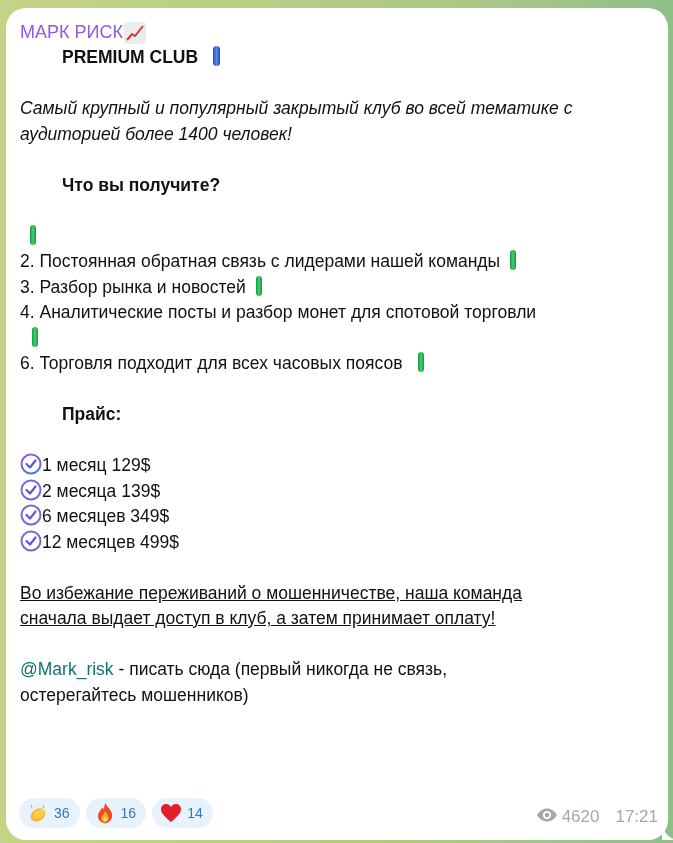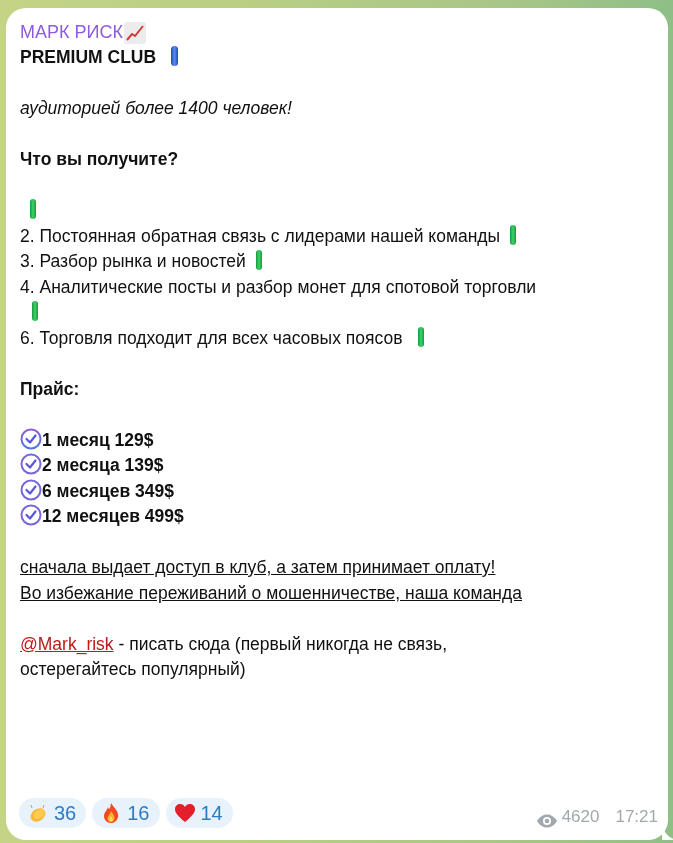--- a/index.html
+++ b/index.html
@@ -50,21 +50,21 @@
     color: #111111;
     white-space: nowrap;
   }
   .author {
     color: #8e5ce0;
     font-size: 18px;
     line-height: 25px;
     display: flex;
     align-items: center;
   }
-  .bold { font-weight: bold; }
+  .bold { font-weight: bold; margin-left: 42px; }
   .italic { font-style: italic; }
   .gap { height: 25.5px; }
   .chart-emoji {
     display: inline-block;
     width: 22px;
     height: 22px;
     background: #ececec;
     border-radius: 3px;
     margin-left: 1px;
     vertical-align: middle;
@@ -84,58 +84,58 @@
   .pill.blue { background: linear-gradient(90deg, #1e46b8, #5a8cf0 50%, #1e46b8); width: 7px; }
   .pill.green { background: linear-gradient(90deg, #139a3a, #3dd36a 50%, #139a3a); }
   .check {
     display: inline-block;
     width: 22px;
     height: 22px;
     vertical-align: middle;
     position: relative;
     top: -2px;
   }
-  .price-line { font-weight: bold; }
+  .price-line { font-weight: normal; }
   .underline { text-decoration: underline; }
-  .mention { color: #b91c1c; text-decoration: underline; }
+  .mention { color: #0f766e; }
   .reactions {
     position: absolute;
     left: 13px;
     bottom: 12px;
     display: flex;
     gap: 6px;
   }
   .reaction {
     display: flex;
     align-items: center;
     background: #e8f2fc;
     border-radius: 16px;
     height: 30px;
     padding: 0 10px 0 8px;
-    font-size: 20px;
+    font-size: 14px;
     color: #2a7bc9;
     cursor: pointer;
   }
   .reaction .emo {
     width: 22px;
     height: 22px;
     margin-right: 5px;
     display: inline-block;
   }
   .meta {
     position: absolute;
     right: 10px;
     bottom: 13px;
     display: flex;
-    align-items: flex-end;
+    align-items: flex-start;
     color: #a1a8ae;
     font-size: 17px;
   }
   .meta .eye { width: 22px; height: 14px; margin-right: 4px; }
-  .meta .time { margin-left: 16px; margin-top: 39px; }
+  .meta .time { margin-left: 16px; }
 </style>
 </head>
 <body>
 
 <div class="bg-pattern"></div>
 
 <div class="bubble">
 
   <div class="author">
     <span>МАРК РИСК</span>
@@ -145,20 +145,21 @@
         </svg>
     </span>
   </div>
   <div class="line bold">
     <span>PREMIUM CLUB</span>
     <span class="pill blue"></span>
   </div>
 
   <div class="gap"></div>
 
+  <div class="line italic">Самый крупный и популярный закрытый клуб во всей тематике с</div>
   <div class="line italic">аудиторией более 1400 человек!</div>
 
   <div class="gap"></div>
 
   <div class="line bold">Что вы получите?</div>
 
   <div class="gap"></div>
 
   <div class="line">
     <span class="pill green"></span>
@@ -219,29 +220,29 @@
     <span class="check">
       <svg width="22" height="22" viewBox="0 0 22 22">
           <circle cx="11" cy="11" r="9.5" fill="#fff" stroke="#7a66dc" stroke-width="2"></circle>
           <polyline points="6.5,11 10,14.5 15.5,7.5" fill="none" stroke="#5a5ad8" stroke-width="2.2" stroke-linecap="round" stroke-linejoin="round"></polyline>
         </svg>
     </span><span>12 месяцев 499$</span>
   </div>
 
   <div class="gap"></div>
 
+  <div class="line underline">Во избежание переживаний о мошенничестве, наша команда</div>
   <div class="line underline">сначала выдает доступ в клуб, а затем принимает оплату!</div>
-  <div class="line underline">Во избежание переживаний о мошенничестве, наша команда</div>
 
   <div class="gap"></div>
 
   <div class="line">
     <span class="mention">@Mark_risk</span><span> - писать сюда (первый никогда не связь,</span>
   </div>
-  <div class="line">остерегайтесь  популярный)</div>
+  <div class="line">остерегайтесь  мошенников)</div>
 
   <div class="reactions">
     <div class="reaction">
       <span class="emo">
         <svg width="22" height="22" viewBox="0 0 22 22">
             <ellipse cx="11" cy="13" rx="8" ry="6" transform="rotate(-35 11 13)" fill="#f6b93b"></ellipse>
             <ellipse cx="12" cy="12" rx="6" ry="4" transform="rotate(-35 12 12)" fill="#ffcc4d"></ellipse>
             <line x1="4" y1="3" x2="5" y2="6" stroke="#e89a2a" stroke-width="1"></line>
             <line x1="17" y1="3" x2="16" y2="6" stroke="#e89a2a" stroke-width="1"></line>
           </svg>

